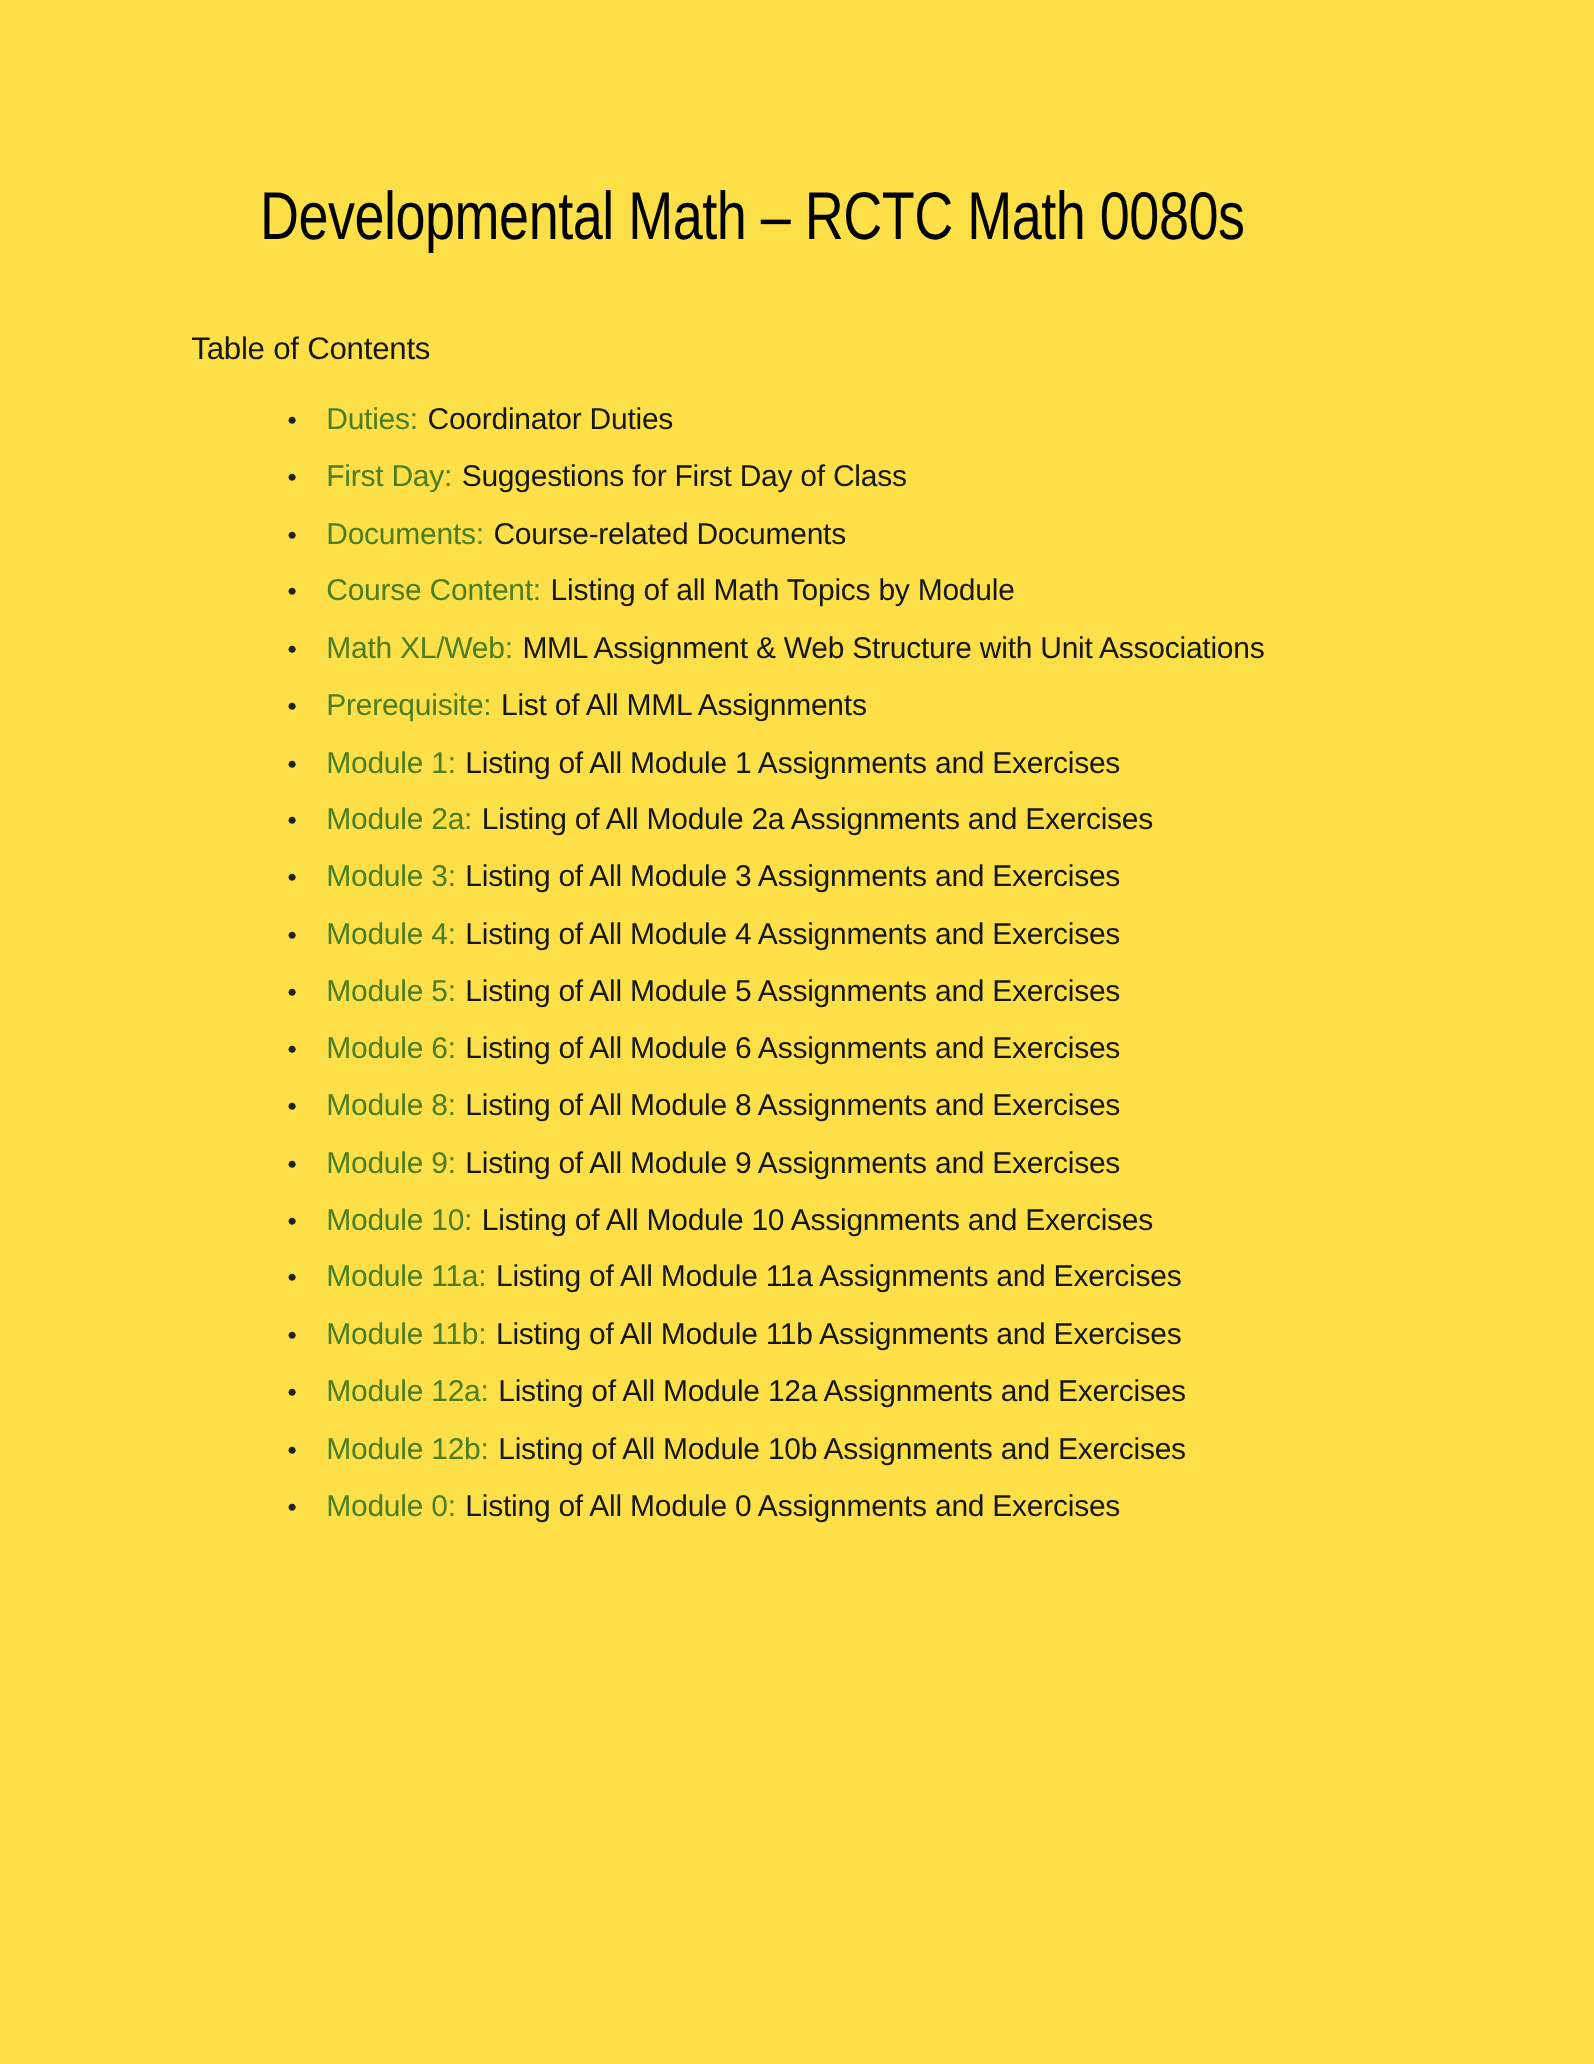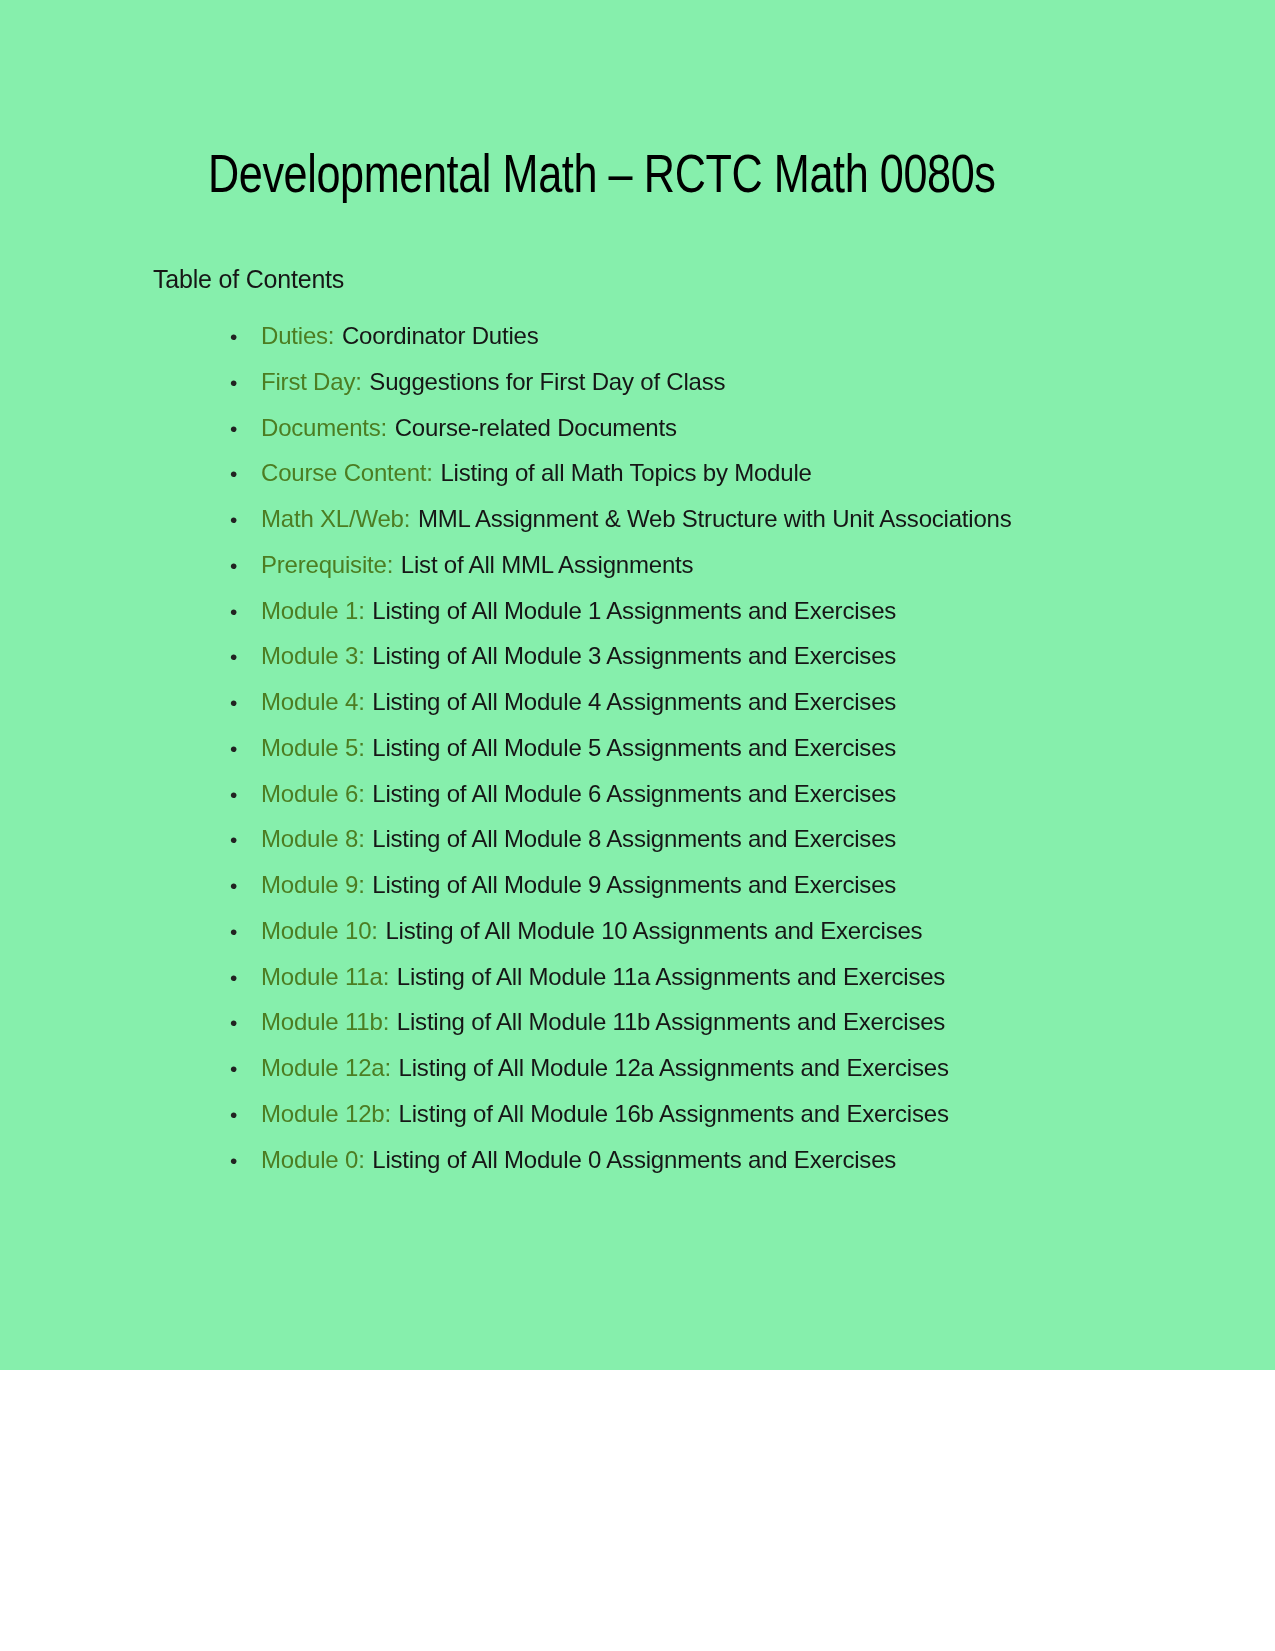--- a/index.html
+++ b/index.html
@@ -3,22 +3,22 @@
 <meta charset="utf-8">
 <style>
   html, body {
     margin: 0;
     padding: 0;
     background: #ffffff;
   }
   .page {
     position: relative;
     width: 1275px;
-    height: 1370px;
-    background: #86efac;
+    height: 1651px;
+    background: #fde047;
     overflow: hidden;
     font-family: "Liberation Sans", "DejaVu Sans", sans-serif;
   }
   .doc-title {
     position: absolute;
     top: 142px;
     left: 208px;
     margin: 0;
     font-size: 54px;
     font-weight: 400;
@@ -82,27 +82,28 @@
   <h2 class="toc-heading">Table of Contents</h2>
 
   <ul class="toc-list">
     <li class="toc-item"><span class="bullet">•</span><span><a class="toc-link">Duties:</a><span class="toc-desc">Coordinator Duties</span></span></li>
     <li class="toc-item"><span class="bullet">•</span><span><a class="toc-link">First Day:</a><span class="toc-desc">Suggestions for First Day of Class</span></span></li>
     <li class="toc-item"><span class="bullet">•</span><span><a class="toc-link">Documents:</a><span class="toc-desc">Course-related Documents</span></span></li>
     <li class="toc-item"><span class="bullet">•</span><span><a class="toc-link">Course Content:</a><span class="toc-desc">Listing of all Math Topics by Module</span></span></li>
     <li class="toc-item"><span class="bullet">•</span><span><a class="toc-link">Math XL/Web:</a><span class="toc-desc">MML Assignment &amp; Web Structure with Unit Associations</span></span></li>
     <li class="toc-item"><span class="bullet">•</span><span><a class="toc-link">Prerequisite:</a><span class="toc-desc">List of All MML Assignments</span></span></li>
     <li class="toc-item"><span class="bullet">•</span><span><a class="toc-link">Module 1:</a><span class="toc-desc">Listing of All Module 1 Assignments and Exercises</span></span></li>
+    <li class="toc-item"><span class="bullet">•</span><span><a class="toc-link">Module 2a:</a><span class="toc-desc">Listing of All Module 2a Assignments and Exercises</span></span></li>
     <li class="toc-item"><span class="bullet">•</span><span><a class="toc-link">Module 3:</a><span class="toc-desc">Listing of All Module 3 Assignments and Exercises</span></span></li>
     <li class="toc-item"><span class="bullet">•</span><span><a class="toc-link">Module 4:</a><span class="toc-desc">Listing of All Module 4 Assignments and Exercises</span></span></li>
     <li class="toc-item"><span class="bullet">•</span><span><a class="toc-link">Module 5:</a><span class="toc-desc">Listing of All Module 5 Assignments and Exercises</span></span></li>
     <li class="toc-item"><span class="bullet">•</span><span><a class="toc-link">Module 6:</a><span class="toc-desc">Listing of All Module 6 Assignments and Exercises</span></span></li>
     <li class="toc-item"><span class="bullet">•</span><span><a class="toc-link">Module 8:</a><span class="toc-desc">Listing of All Module 8 Assignments and Exercises</span></span></li>
     <li class="toc-item"><span class="bullet">•</span><span><a class="toc-link">Module 9:</a><span class="toc-desc">Listing of All Module 9 Assignments and Exercises</span></span></li>
     <li class="toc-item"><span class="bullet">•</span><span><a class="toc-link">Module 10:</a><span class="toc-desc">Listing of All Module 10 Assignments and Exercises</span></span></li>
     <li class="toc-item"><span class="bullet">•</span><span><a class="toc-link">Module 11a:</a><span class="toc-desc">Listing of All Module 11a Assignments and Exercises</span></span></li>
     <li class="toc-item"><span class="bullet">•</span><span><a class="toc-link">Module 11b:</a><span class="toc-desc">Listing of All Module 11b Assignments and Exercises</span></span></li>
     <li class="toc-item"><span class="bullet">•</span><span><a class="toc-link">Module 12a:</a><span class="toc-desc">Listing of All Module 12a Assignments and Exercises</span></span></li>
-    <li class="toc-item"><span class="bullet">•</span><span><a class="toc-link">Module 12b:</a><span class="toc-desc">Listing of All Module 16b Assignments and Exercises</span></span></li>
+    <li class="toc-item"><span class="bullet">•</span><span><a class="toc-link">Module 12b:</a><span class="toc-desc">Listing of All Module 10b Assignments and Exercises</span></span></li>
     <li class="toc-item"><span class="bullet">•</span><span><a class="toc-link">Module 0:</a><span class="toc-desc">Listing of All Module 0 Assignments and Exercises</span></span></li>
   </ul>
 
 </div>
 
 </body></html>

